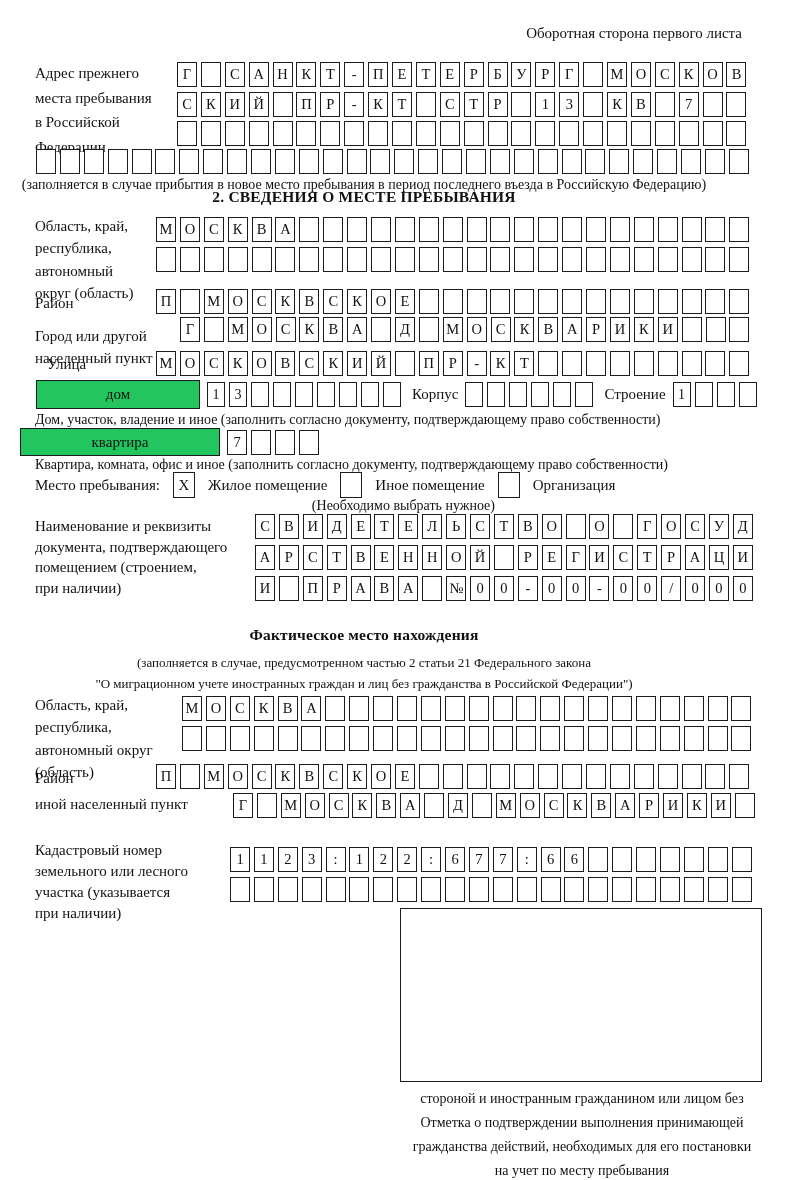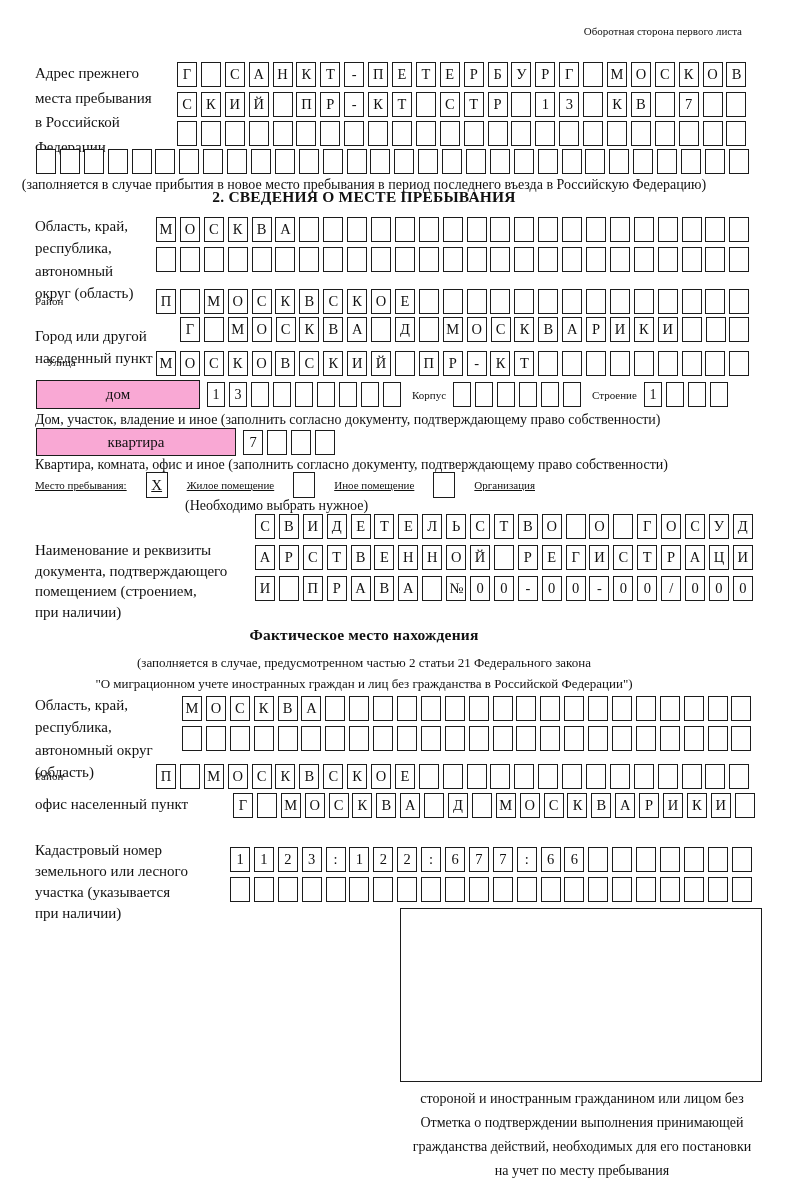--- a/index.html
+++ b/index.html
@@ -1,37 +1,37 @@
 <!DOCTYPE html>
 <html><head>
 <meta charset="utf-8">
 <style>
   * { margin:0; padding:0; box-sizing:border-box; }
   html,body { background:#ffffff; }
   body { font-family:"Liberation Serif","DejaVu Serif",serif; color:#111; }
   .page { position:relative; width:800px; height:1180px; background:#fff; overflow:hidden; }
   .abs { position:absolute; }
   .center { left:0; width:728px; text-align:center; }
-  .lbl { font-size:11px; }
+  .lbl { font-size:15px; }
   .lbl-block { font-size:15px; }
   .lh24 { line-height:24.5px; }
   .lh22 { line-height:22.4px; }
   .lh21 { line-height:21px; }
-  .lh20 { line-height:20.5px;margin-top:24px; }
+  .lh20 { line-height:20.5px; }
   .title { font-size:15.5px; font-weight:bold; letter-spacing:.2px; }
   .note { font-size:14px; }
   .note-sm { font-size:13px; }
   .boxrow { display:flex; align-items:flex-start; }
   .cell { flex:0 0 auto; width:20px; height:25px; border:1.6px solid #1c1c1c; margin-right:3.9px;
           display:flex; align-items:center; justify-content:center; font-size:14.5px; background:#fff; }
   .small .cell { width:18px; height:25px; margin-right:4px; font-size:14px; }
   .widebox { flex:0 0 auto; border:1.6px solid #1c1c1c; display:flex; align-items:center; justify-content:center;
-             font-size:15px; background:#f9a8d4; }
+             font-size:15px; background:#22c55e; }
   .flexrow { display:flex; align-items:center; column-gap:7px; }
-  .stayrow { display:flex; align-items:center; column-gap:19px;text-decoration:underline; }
+  .stayrow { display:flex; align-items:center; column-gap:13px; }
   .chk { flex:0 0 auto; width:22px; height:26px; border:1.6px solid #1c1c1c; display:flex; align-items:center;
          justify-content:center; font-size:15px; background:#fff; }
   .stampbox { border:1.7px solid #1c1c1c; background:#fff; }
   .caption { font-size:14px; line-height:24px; text-align:center; }
 </style>
 </head>
 <body>
 
 <div class="page">
 
@@ -332,41 +332,41 @@
     <span class="lbl">Строение</span>
     <span class="boxrow small">
         <span class="cell">1</span>
         <span class="cell"></span>
         <span class="cell"></span>
         <span class="cell"></span>
       </span>
   </div>
   <div class="abs note" style="left:35px; top:412px;">Дом, участок, владение и иное (заполнить согласно документу, подтверждающему право собственности)</div>
 
-  <div class="abs flexrow" style="left:36px; top:428px;">
+  <div class="abs flexrow" style="left:20px; top:428px;">
     <span class="widebox" style="width:200px; height:28px;">квартира</span>
     <span class="boxrow">
         <span class="cell">7</span>
         <span class="cell"></span>
         <span class="cell"></span>
         <span class="cell"></span>
       </span>
   </div>
   <div class="abs note" style="left:35px; top:457px;">Квартира, комната, офис и иное (заполнить согласно документу, подтверждающему право собственности)</div>
 
   <div class="abs stayrow" style="left:35px; top:472px;">
     <span class="lbl">Место пребывания:</span>
     <span class="chk">X</span>
     <span class="lbl">Жилое помещение</span>
     <span class="chk"></span>
     <span class="lbl">Иное помещение</span>
     <span class="chk"></span>
     <span class="lbl">Организация</span>
   </div>
-  <div class="abs note" style="left:185px; top:498px; width:310px; text-align:left;">(Необходимо выбрать нужное)</div>
+  <div class="abs note" style="left:185px; top:498px; width:310px; text-align:right;">(Необходимо выбрать нужное)</div>
 
   <div class="abs lbl-block lh20" style="left:35px; top:516px;">
       <div>Наименование и реквизиты</div>
       <div>документа, подтверждающего</div>
       <div>помещением (строением,</div>
       <div>при наличии)</div>
     </div>
   <div class="abs boxrow" style="left:255px; top:514px;">
       <span class="cell">С</span>
       <span class="cell">В</span>
@@ -525,21 +525,21 @@
       <span class="cell"></span>
       <span class="cell"></span>
       <span class="cell"></span>
       <span class="cell"></span>
       <span class="cell"></span>
       <span class="cell"></span>
       <span class="cell"></span>
     </div>
 
   <div class="abs lbl-block lh22" style="left:35px; top:793px;">
-      <div>офис населенный пункт</div>
+      <div>иной населенный пункт</div>
     </div>
   <div class="abs boxrow" style="left:233px; top:793px;">
       <span class="cell">Г</span>
       <span class="cell"></span>
       <span class="cell">М</span>
       <span class="cell">О</span>
       <span class="cell">С</span>
       <span class="cell">К</span>
       <span class="cell">В</span>
       <span class="cell">А</span>

